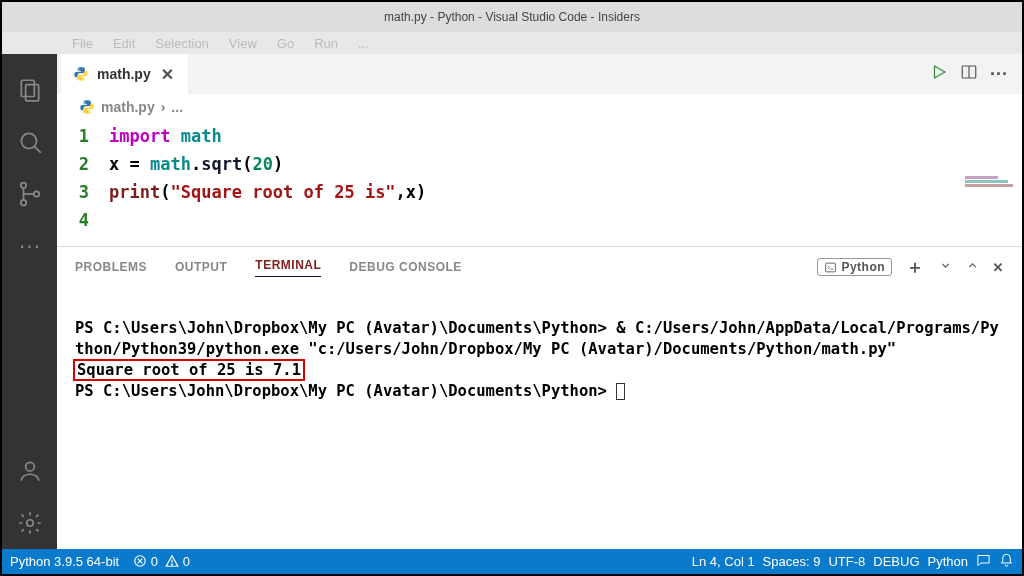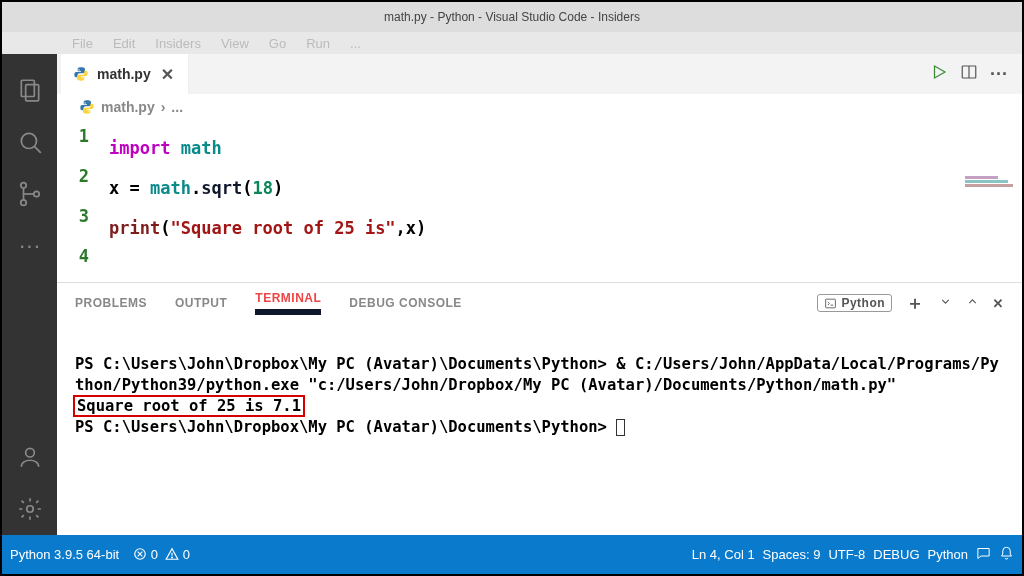--- a/index.html
+++ b/index.html
@@ -14,57 +14,57 @@
     .activity-icon svg { width: 26px; height: 26px; }
     .editor-area { flex: 1; display: flex; flex-direction: column; background: #fff; min-width: 0; font-weight: bold; }
     .tabbar { height: 40px; display: flex; align-items: stretch; background: #f3f3f3; padding-left: 4px; }
     .tab { display: flex; align-items: center; padding: 0 12px; background: #fff; gap: 8px; font-size: 14px; color: #333; border-right: 1px solid #eee; }
     .tab .close { font-size: 16px; color: #555; cursor: pointer; padding: 0 2px; }
     .tab-actions { margin-left: auto; display: flex; align-items: center; gap: 12px; padding-right: 14px; color: #555; }
     .breadcrumb { height: 26px; display: flex; align-items: center; gap: 6px; padding-left: 22px; font-size: 14px; color: #888; }
     .code { font-family: Consolas, monospace; font-size: 17px; line-height: 28px; padding: 2px 0 12px 0; }
     .code-line { display: flex; }
     .gutter { width: 52px; text-align: right; padding-right: 20px; color: #2a7a2a; }
-    .code-content { flex: 1; white-space: pre; margin-top: 12px; }
+    .code-content { flex: 1; white-space: pre; }
     .kw-import { color: #c000c0; }
     .mod { color: #0a8a8a; }
     .var { color: #000; }
     .func { color: #0f172a; }
     .str { color: #a31515; }
     .num { color: #098658; }
     .op { color: #000; }
     .builtin { color: #7f1d1d; }
     .panel { height: 200px; border-top: 1px solid #ddd; display: flex; flex-direction: column; }
     .panel-tabs { height: 40px; display: flex; align-items: center; gap: 28px; padding: 0 18px; font-size: 12px; color: #888; letter-spacing: 0.5px; }
     .panel-tab { cursor: pointer; }
-    .panel-tab.active { color: #ef4444; border-bottom: 6px solid #0f172a; padding-bottom: 4px; }
+    .panel-tab.active { color: #7f1d1d; border-bottom: 1px solid #0f172a; padding-bottom: 4px; }
     .panel-actions { margin-left: auto; display: flex; align-items: center; gap: 14px; color: #555; font-size: 13px; }
     .terminal { flex: 1; font-family: Consolas, monospace; font-size: 15.5px; line-height: 21px; padding: 10px 18px; white-space: pre-wrap; word-break: break-all; overflow: hidden; }
     .terminal .hl { outline: 2px solid #d40000; padding: 0 2px; }
     .terminal .cursor { display: inline-block; width: 9px; height: 17px; border: 1px solid #333; vertical-align: text-bottom; }
-    .statusbar { height: 39px; background: #0a7acc; color: #fff; display: flex; align-items: center; font-size: 13px; padding: 8px 8px; gap: 14px; }
+    .statusbar { height: 25px; background: #0a7acc; color: #fff; display: flex; align-items: center; font-size: 13px; padding: 8px 8px; gap: 14px; }
     .statusbar .right { margin-left: auto; display: flex; gap: 8px; align-items: center; }
     .statusbar span { cursor: pointer; }
     .py-file-icon { width: 16px; height: 16px; color: #3776ab; }
     .minimap { position: absolute; right: 2px; top: 122px; width: 55px; height: 14px; }
     .minimap div { height: 3px; margin-bottom: 1px; }
     .run-icon { color: #388a34; }
     .shell-pick { display: flex; align-items: center; gap: 4px; border: 1px solid #999; padding: 1px 6px; border-radius: 3px; font-size: 12px;}
   </style>
 </head>
 <body>
 
 <div class="window">
   <div class="titlebar">
     <span>math.py - Python - Visual Studio Code - Insiders</span>
   </div>
   <div class="menubar" id="menubar">
       <span>File</span>
       <span>Edit</span>
-      <span>Insiders</span>
+      <span>Selection</span>
       <span>View</span>
       <span>Go</span>
       <span>Run</span>
       <span>...</span>
     </div>
 
   <div class="body">
     <div class="activitybar">
       <div class="activity-icon">
         <svg viewBox="0 0 24 24" fill="none" stroke="currentColor" stroke-width="1.6">
@@ -135,21 +135,21 @@
         <span>...</span>
       </div>
 
       <div class="code" id="code">
           <div class="code-line">
             <div class="gutter">1</div>
             <div class="code-content"><span class="kw-import">import</span> <span></span><span class="mod">math</span></div>
           </div>
           <div class="code-line">
             <div class="gutter">2</div>
-            <div class="code-content"><span class="var">x</span><span> </span><span class="op">=</span><span> </span><span class="mod">math</span><span class="op">.</span><span class="func">sqrt</span><span class="op">(</span><span class="num">18</span><span class="op">)</span></div>
+            <div class="code-content"><span class="var">x</span><span> </span><span class="op">=</span><span> </span><span class="mod">math</span><span class="op">.</span><span class="func">sqrt</span><span class="op">(</span><span class="num">20</span><span class="op">)</span></div>
           </div>
           <div class="code-line">
             <div class="gutter">3</div>
             <div class="code-content"><span class="builtin">print</span><span class="op">(</span><span class="str">"Square root of 25 is"</span><span class="op">,</span><span class="var">x</span><span class="op">)</span></div>
           </div>
           <div class="code-line">
             <div class="gutter">4</div>
             <div class="code-content"></div>
           </div>
         </div>

